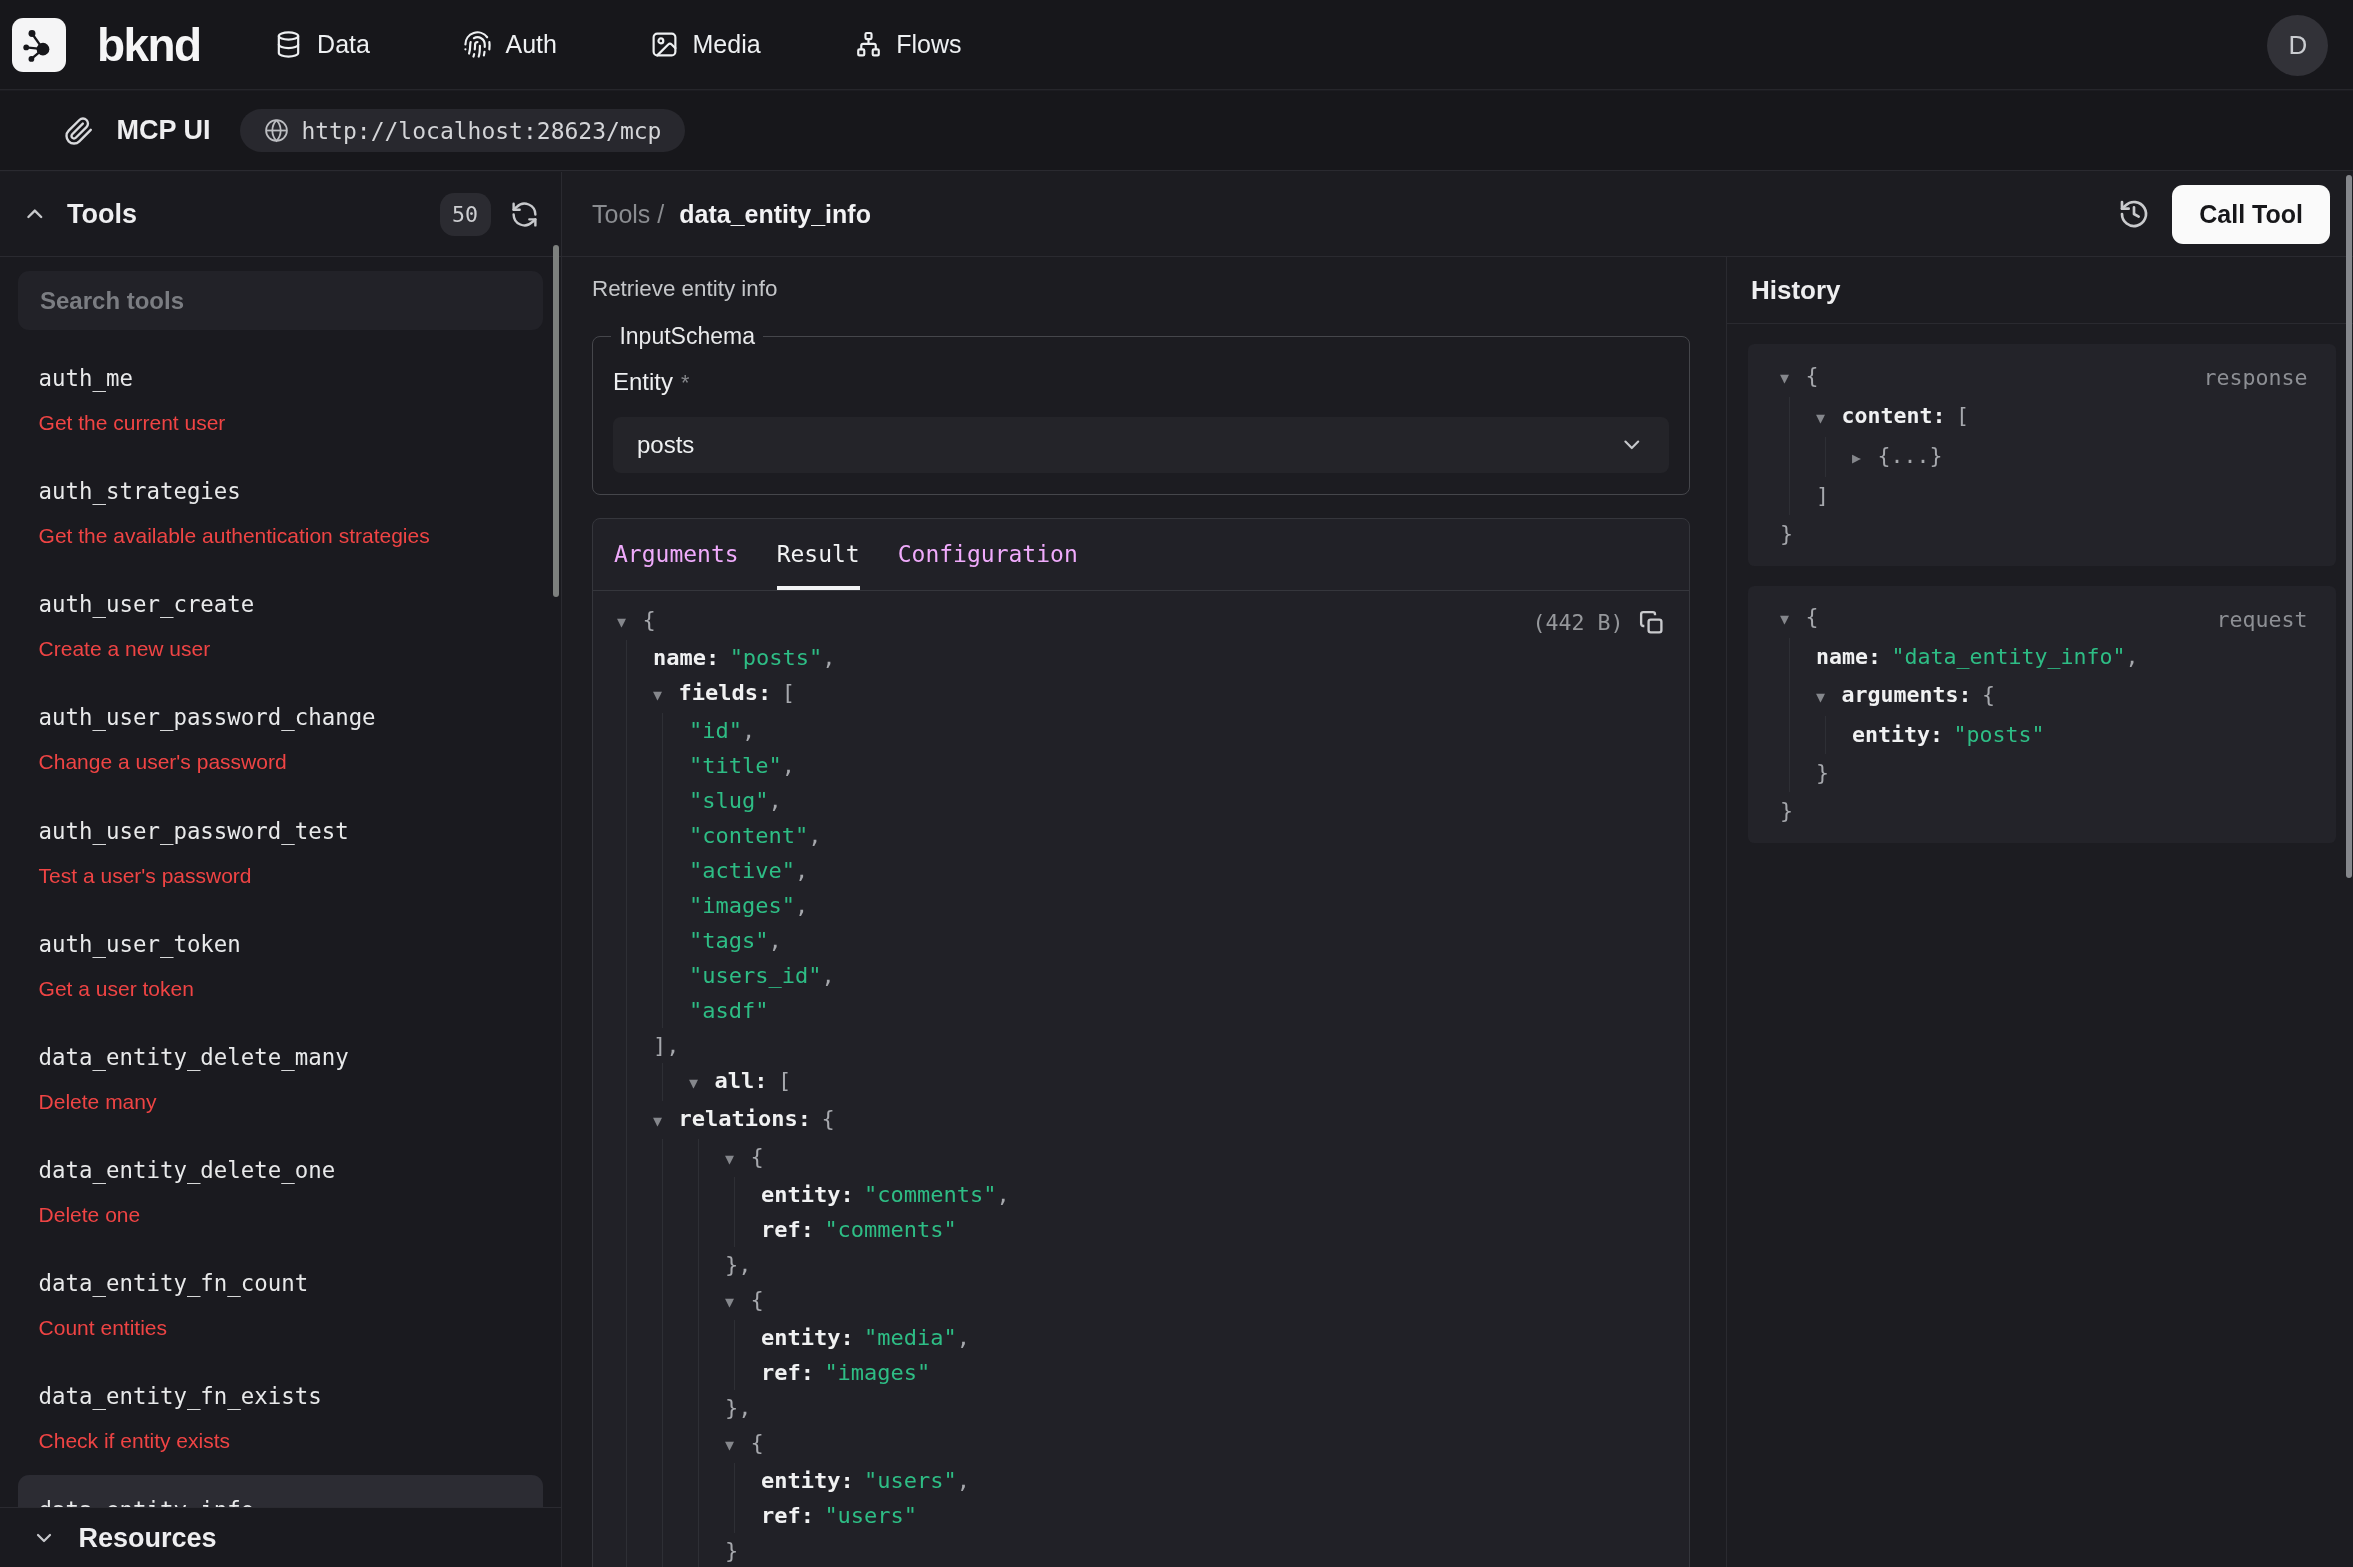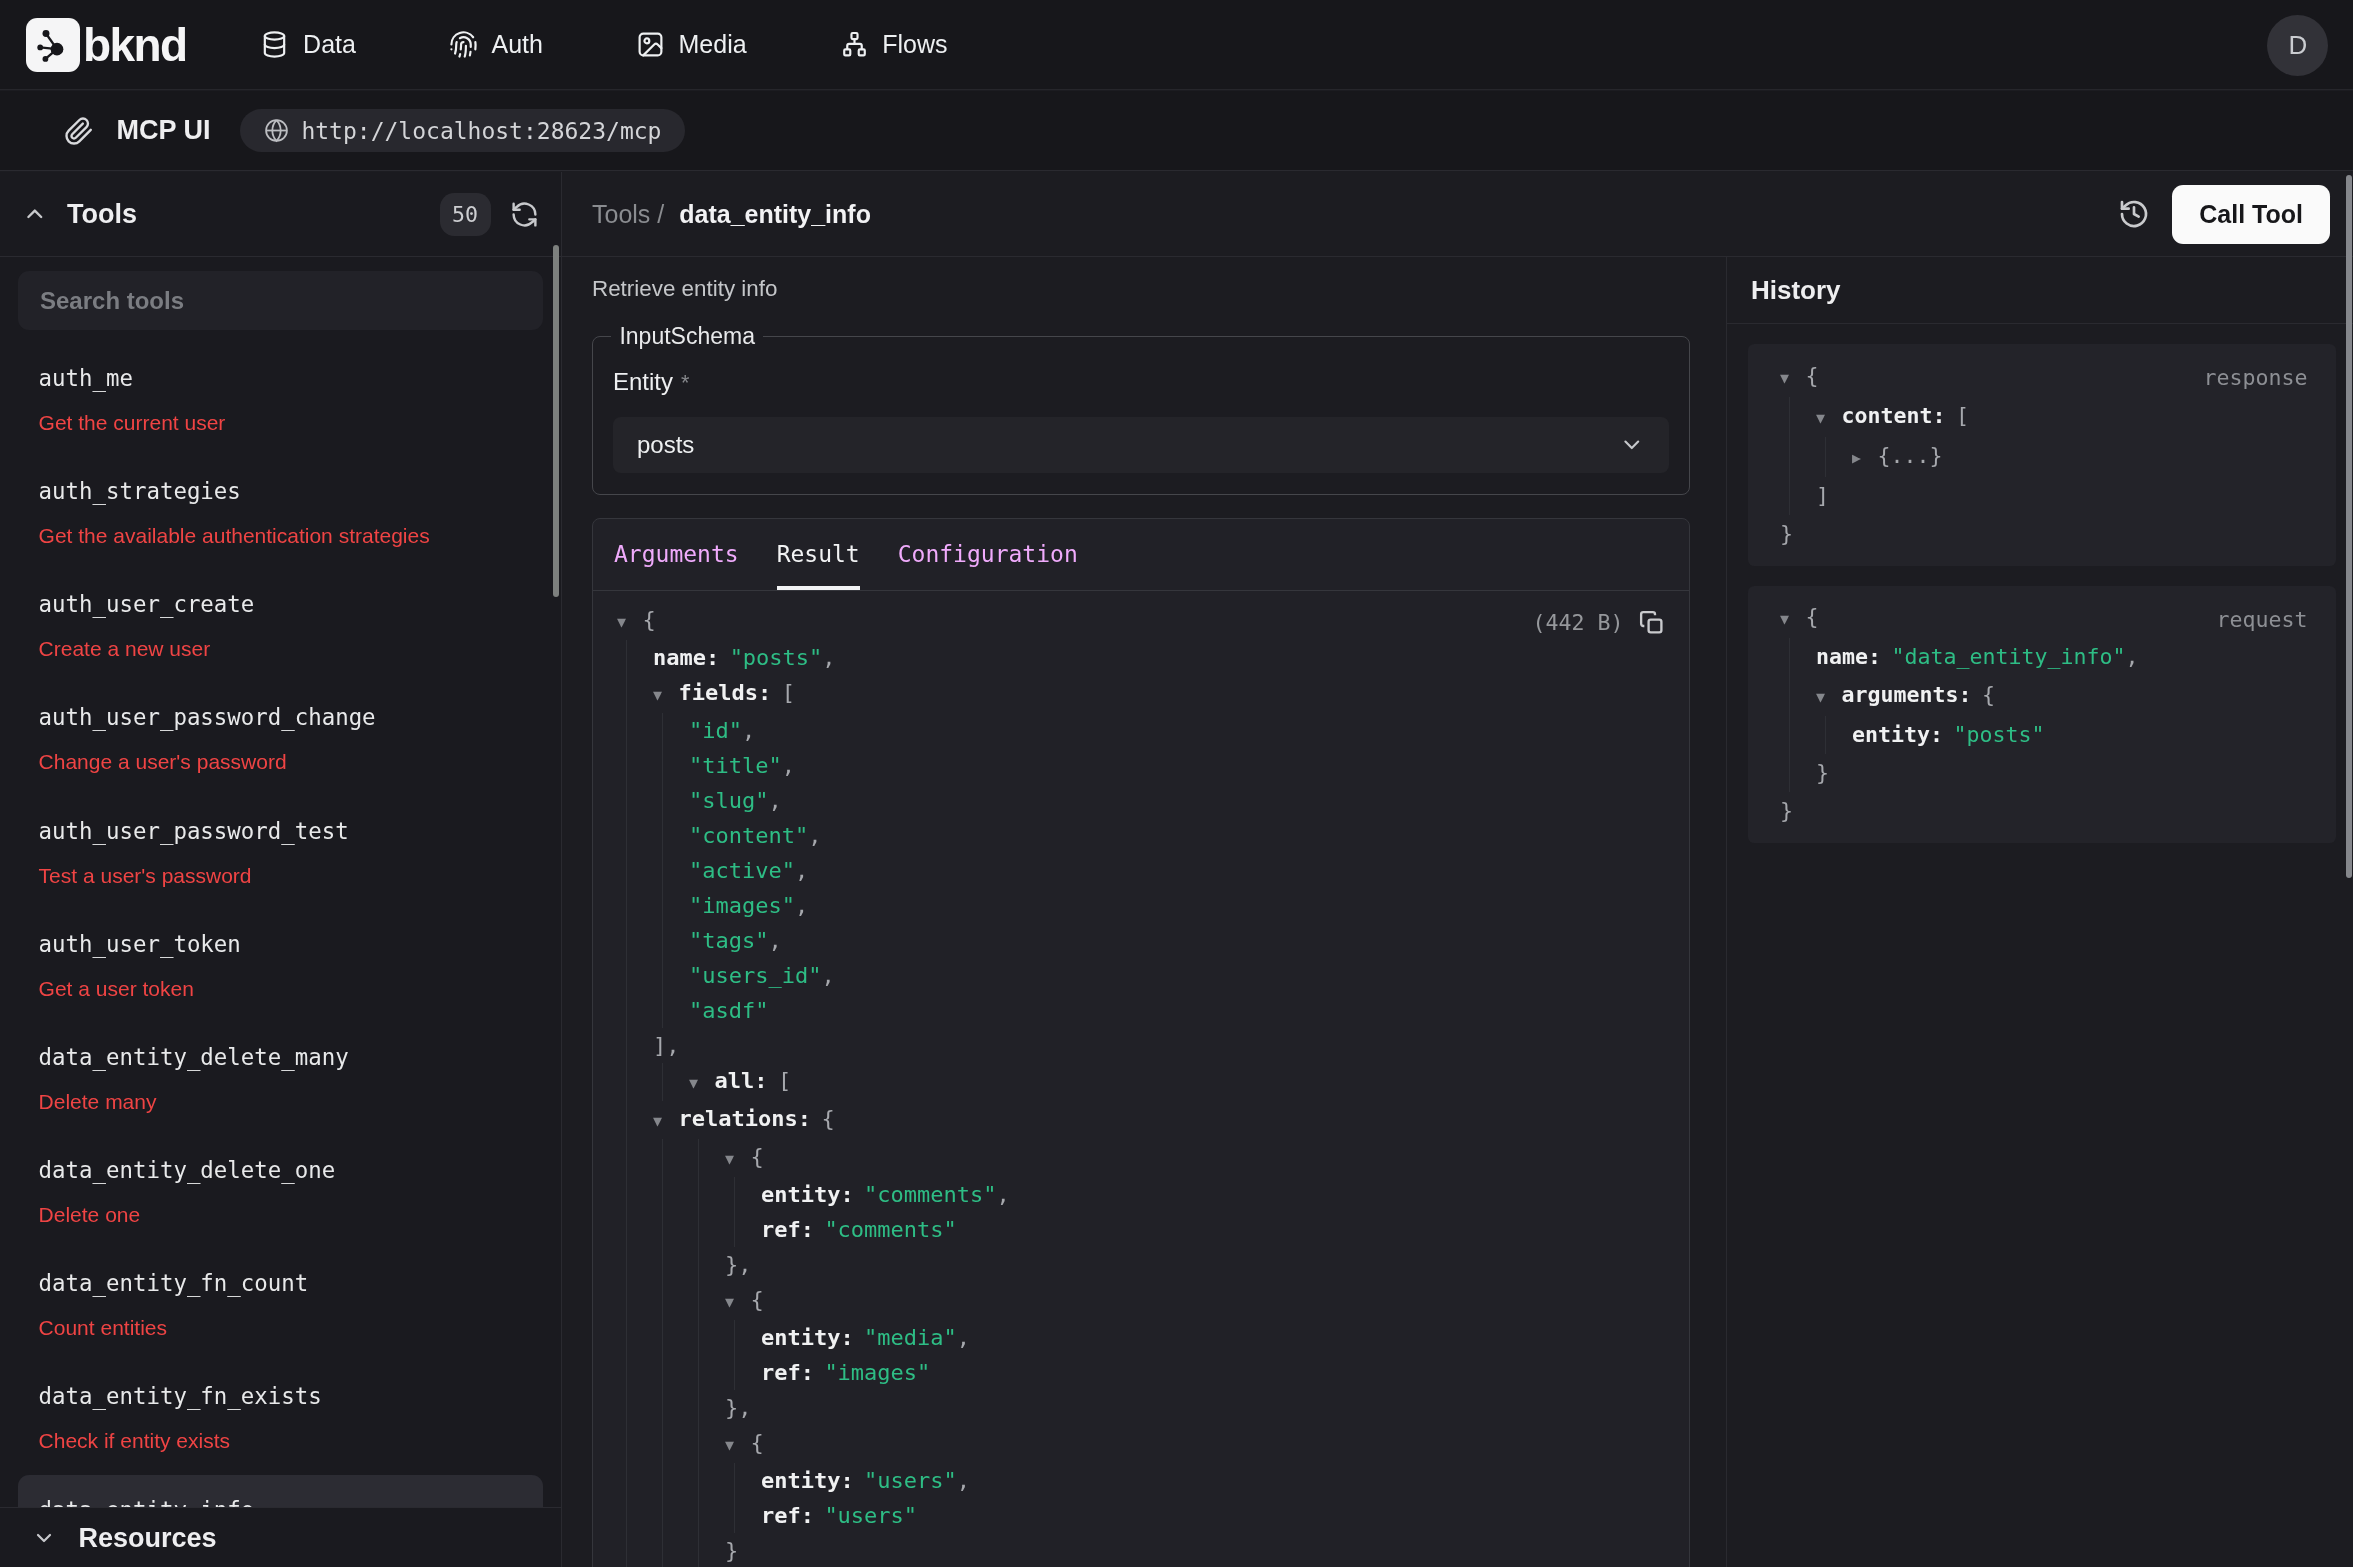--- a/index.html
+++ b/index.html
@@ -2,21 +2,21 @@
 <html style="font-size:12.8px"><head>
 <meta charset="utf-8">
 <style>
   * { margin:0; padding:0; box-sizing:border-box; }
   body { background:#101013; font-family:"Liberation Sans", sans-serif; }
   .stage { position:relative; width:2354px; height:1568px; background:#1c1c21; overflow:hidden; color:#eeeef0; }
 
   
   .topnav { position:absolute; top:0; left:0; right:0; height:90px; background:#17171b;
             border-bottom:0.8px solid #26262b; display:flex; align-items:center; }
-  .brand { display:flex; align-items:center; gap:3px; margin-left:26px; }
+  .brand { display:flex; align-items:center; gap:31px; margin-left:12px; }
   .brand-logo { width:54px; height:54px; background:#f5f5f6; border-radius:11.2px; display:flex; align-items:center; justify-content:center; }
   .brand-word { font-size:46px; font-weight:800; letter-spacing:-1.6px; color:#f5f5f6; }
   .nav-items { display:flex; align-items:center; gap:93px; margin-left:74px; }
   .nav-item { display:flex; align-items:center; gap:13.6px; font-size:25px; font-weight:500; color:#eef0f2; cursor:pointer; }
   .nav-item svg { width:29px; height:29px; stroke:#eef0f2; fill:none; stroke-width:1.8; stroke-linecap:round; stroke-linejoin:round; }
   .avatar { position:absolute; right:25.6px; top:15px; width:61px; height:61px; border-radius:50%;
             background:#323238; display:flex; align-items:center; justify-content:center;
             font-size:26px; color:#caccd0; font-weight:500; }
 
   

